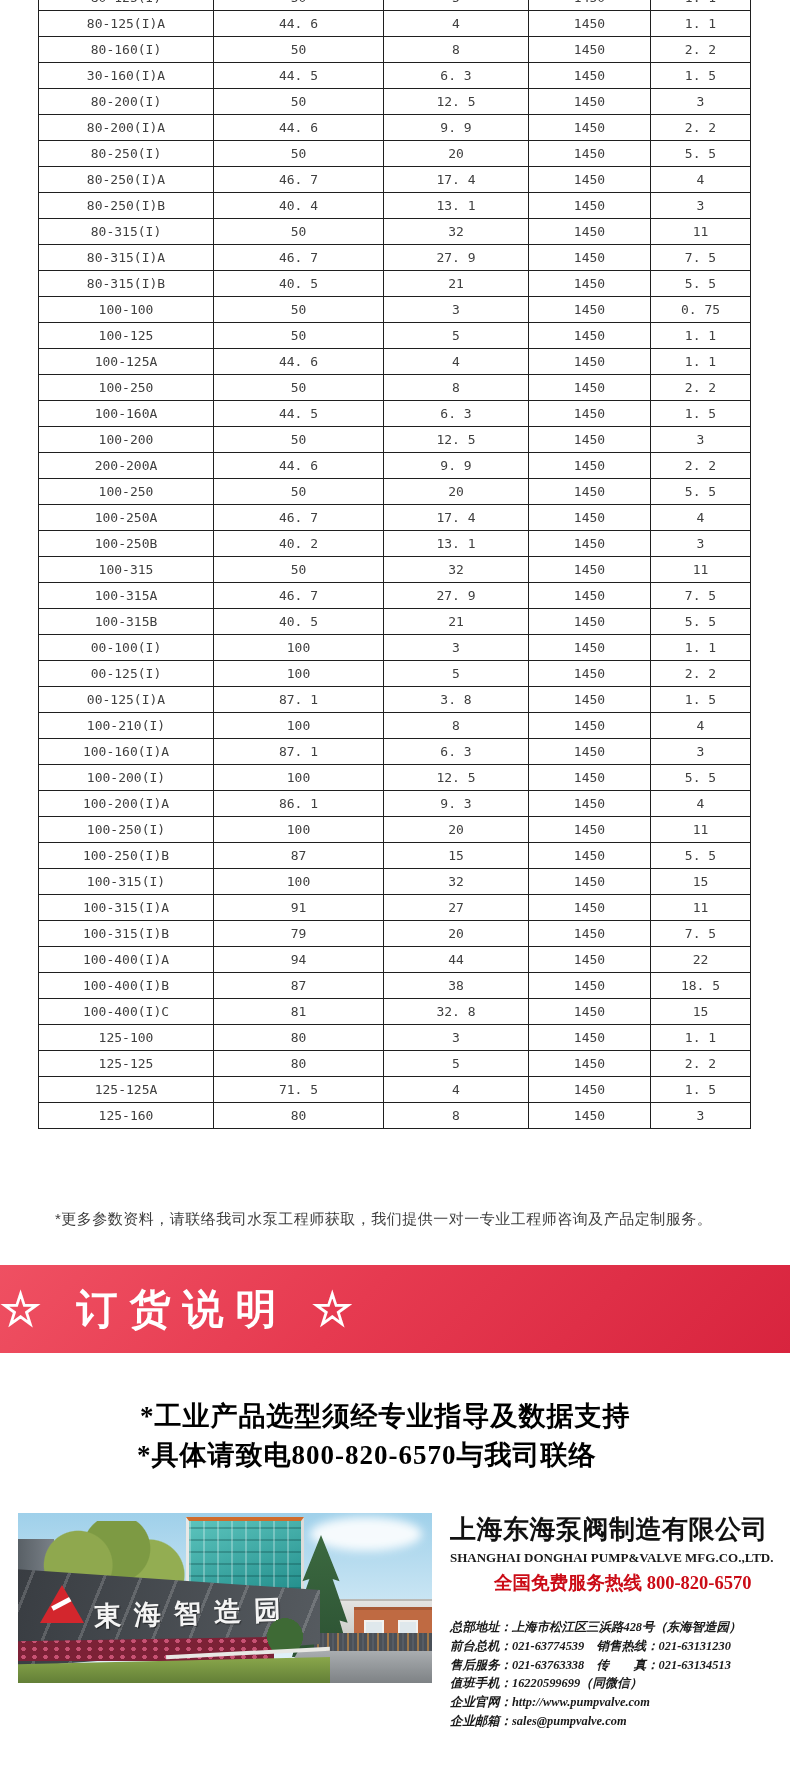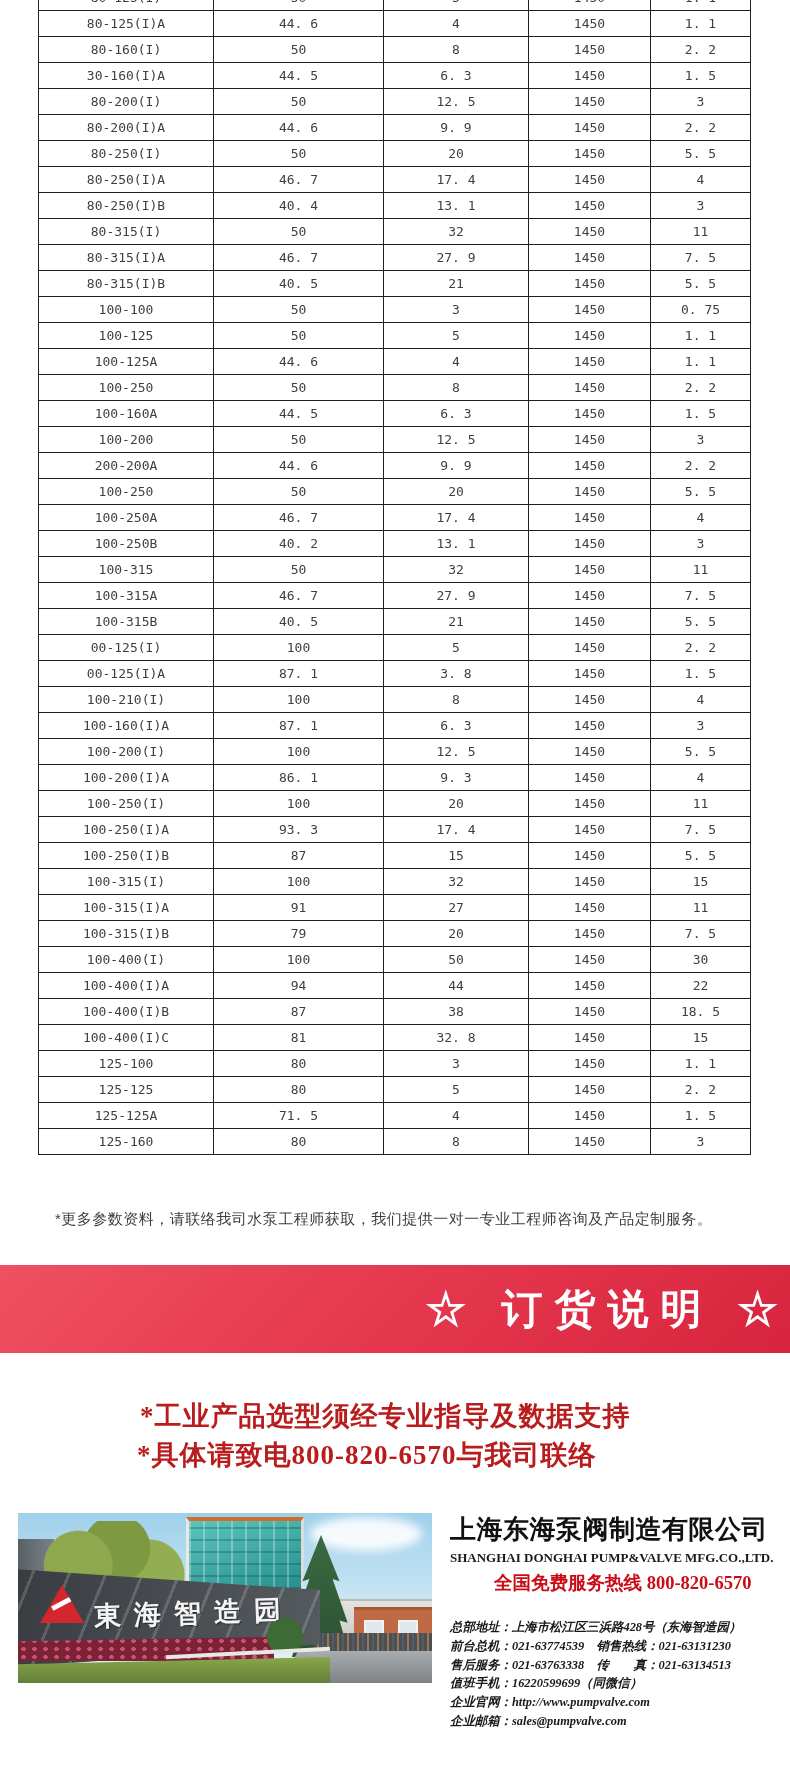--- a/index.html
+++ b/index.html
@@ -12,26 +12,26 @@
   table.spec td{border:1px solid #1f1f1f;height:25px;text-align:center;vertical-align:middle;
         font-family:"DejaVu Sans Mono",monospace;font-size:13px;color:#3f3f3f;
         white-space:nowrap;overflow:hidden;padding:0;}
 
   
   .note{position:absolute;left:55px;top:1210px;font-size:15px;color:#3d3d3d;letter-spacing:.5px;}
 
   
   .banner{position:absolute;left:0;top:1265px;width:790px;height:88px;
         background:linear-gradient(135deg,#ef5062 0%,#e63a50 45%,#d8243e 100%);}
-  .banner-title{width:100%;line-height:88px;text-align:right;color:#ffffff;
+  .banner-title{width:100%;line-height:88px;text-align:left;color:#ffffff;
         font-size:41px;font-weight:800;letter-spacing:12px;}
 
   
   .notice{position:absolute;font-family:"Liberation Serif",serif;font-weight:800;
-        color:#b91c1c;font-size:27px;white-space:nowrap;letter-spacing:1px;}
+        color:#000000;font-size:27px;white-space:nowrap;letter-spacing:1px;}
   .n1{left:140px;top:1398px;}
   .n2{left:137px;top:1437px;}
 
   
   .photo{position:absolute;left:18px;top:1513px;width:414px;height:170px;overflow:hidden;
         background:linear-gradient(#9fd0ea,#d9edf7 70%,#e8f3fa);}
   .ph-cloud1{position:absolute;left:292px;top:4px;width:112px;height:34px;border-radius:50%;
         background:#ffffff;opacity:.9;filter:blur(5px);}
   .ph-cloud2{position:absolute;left:196px;top:22px;width:84px;height:22px;border-radius:50%;
         background:#ffffff;opacity:.8;filter:blur(5px);}
@@ -277,20 +277,27 @@
           <td>7. 5</td>
         </tr>
           <tr>
           <td>100-315B</td>
           <td>40. 5</td>
           <td>21</td>
           <td>1450</td>
           <td>5. 5</td>
         </tr>
           <tr>
+          <td>00-100(I)</td>
+          <td>100</td>
+          <td>3</td>
+          <td>1450</td>
+          <td>1. 1</td>
+        </tr>
+          <tr>
           <td>00-125(I)</td>
           <td>100</td>
           <td>5</td>
           <td>1450</td>
           <td>2. 2</td>
         </tr>
           <tr>
           <td>00-125(I)A</td>
           <td>87. 1</td>
           <td>3. 8</td>
@@ -326,27 +333,20 @@
           <td>4</td>
         </tr>
           <tr>
           <td>100-250(I)</td>
           <td>100</td>
           <td>20</td>
           <td>1450</td>
           <td>11</td>
         </tr>
           <tr>
-          <td>100-250(I)A</td>
-          <td>93. 3</td>
-          <td>17. 4</td>
-          <td>1450</td>
-          <td>7. 5</td>
-        </tr>
-          <tr>
           <td>100-250(I)B</td>
           <td>87</td>
           <td>15</td>
           <td>1450</td>
           <td>5. 5</td>
         </tr>
           <tr>
           <td>100-315(I)</td>
           <td>100</td>
           <td>32</td>
@@ -359,27 +359,20 @@
           <td>27</td>
           <td>1450</td>
           <td>11</td>
         </tr>
           <tr>
           <td>100-315(I)B</td>
           <td>79</td>
           <td>20</td>
           <td>1450</td>
           <td>7. 5</td>
-        </tr>
-          <tr>
-          <td>100-400(I)</td>
-          <td>100</td>
-          <td>50</td>
-          <td>1450</td>
-          <td>30</td>
         </tr>
           <tr>
           <td>100-400(I)A</td>
           <td>94</td>
           <td>44</td>
           <td>1450</td>
           <td>22</td>
         </tr>
           <tr>
           <td>100-400(I)B</td>

